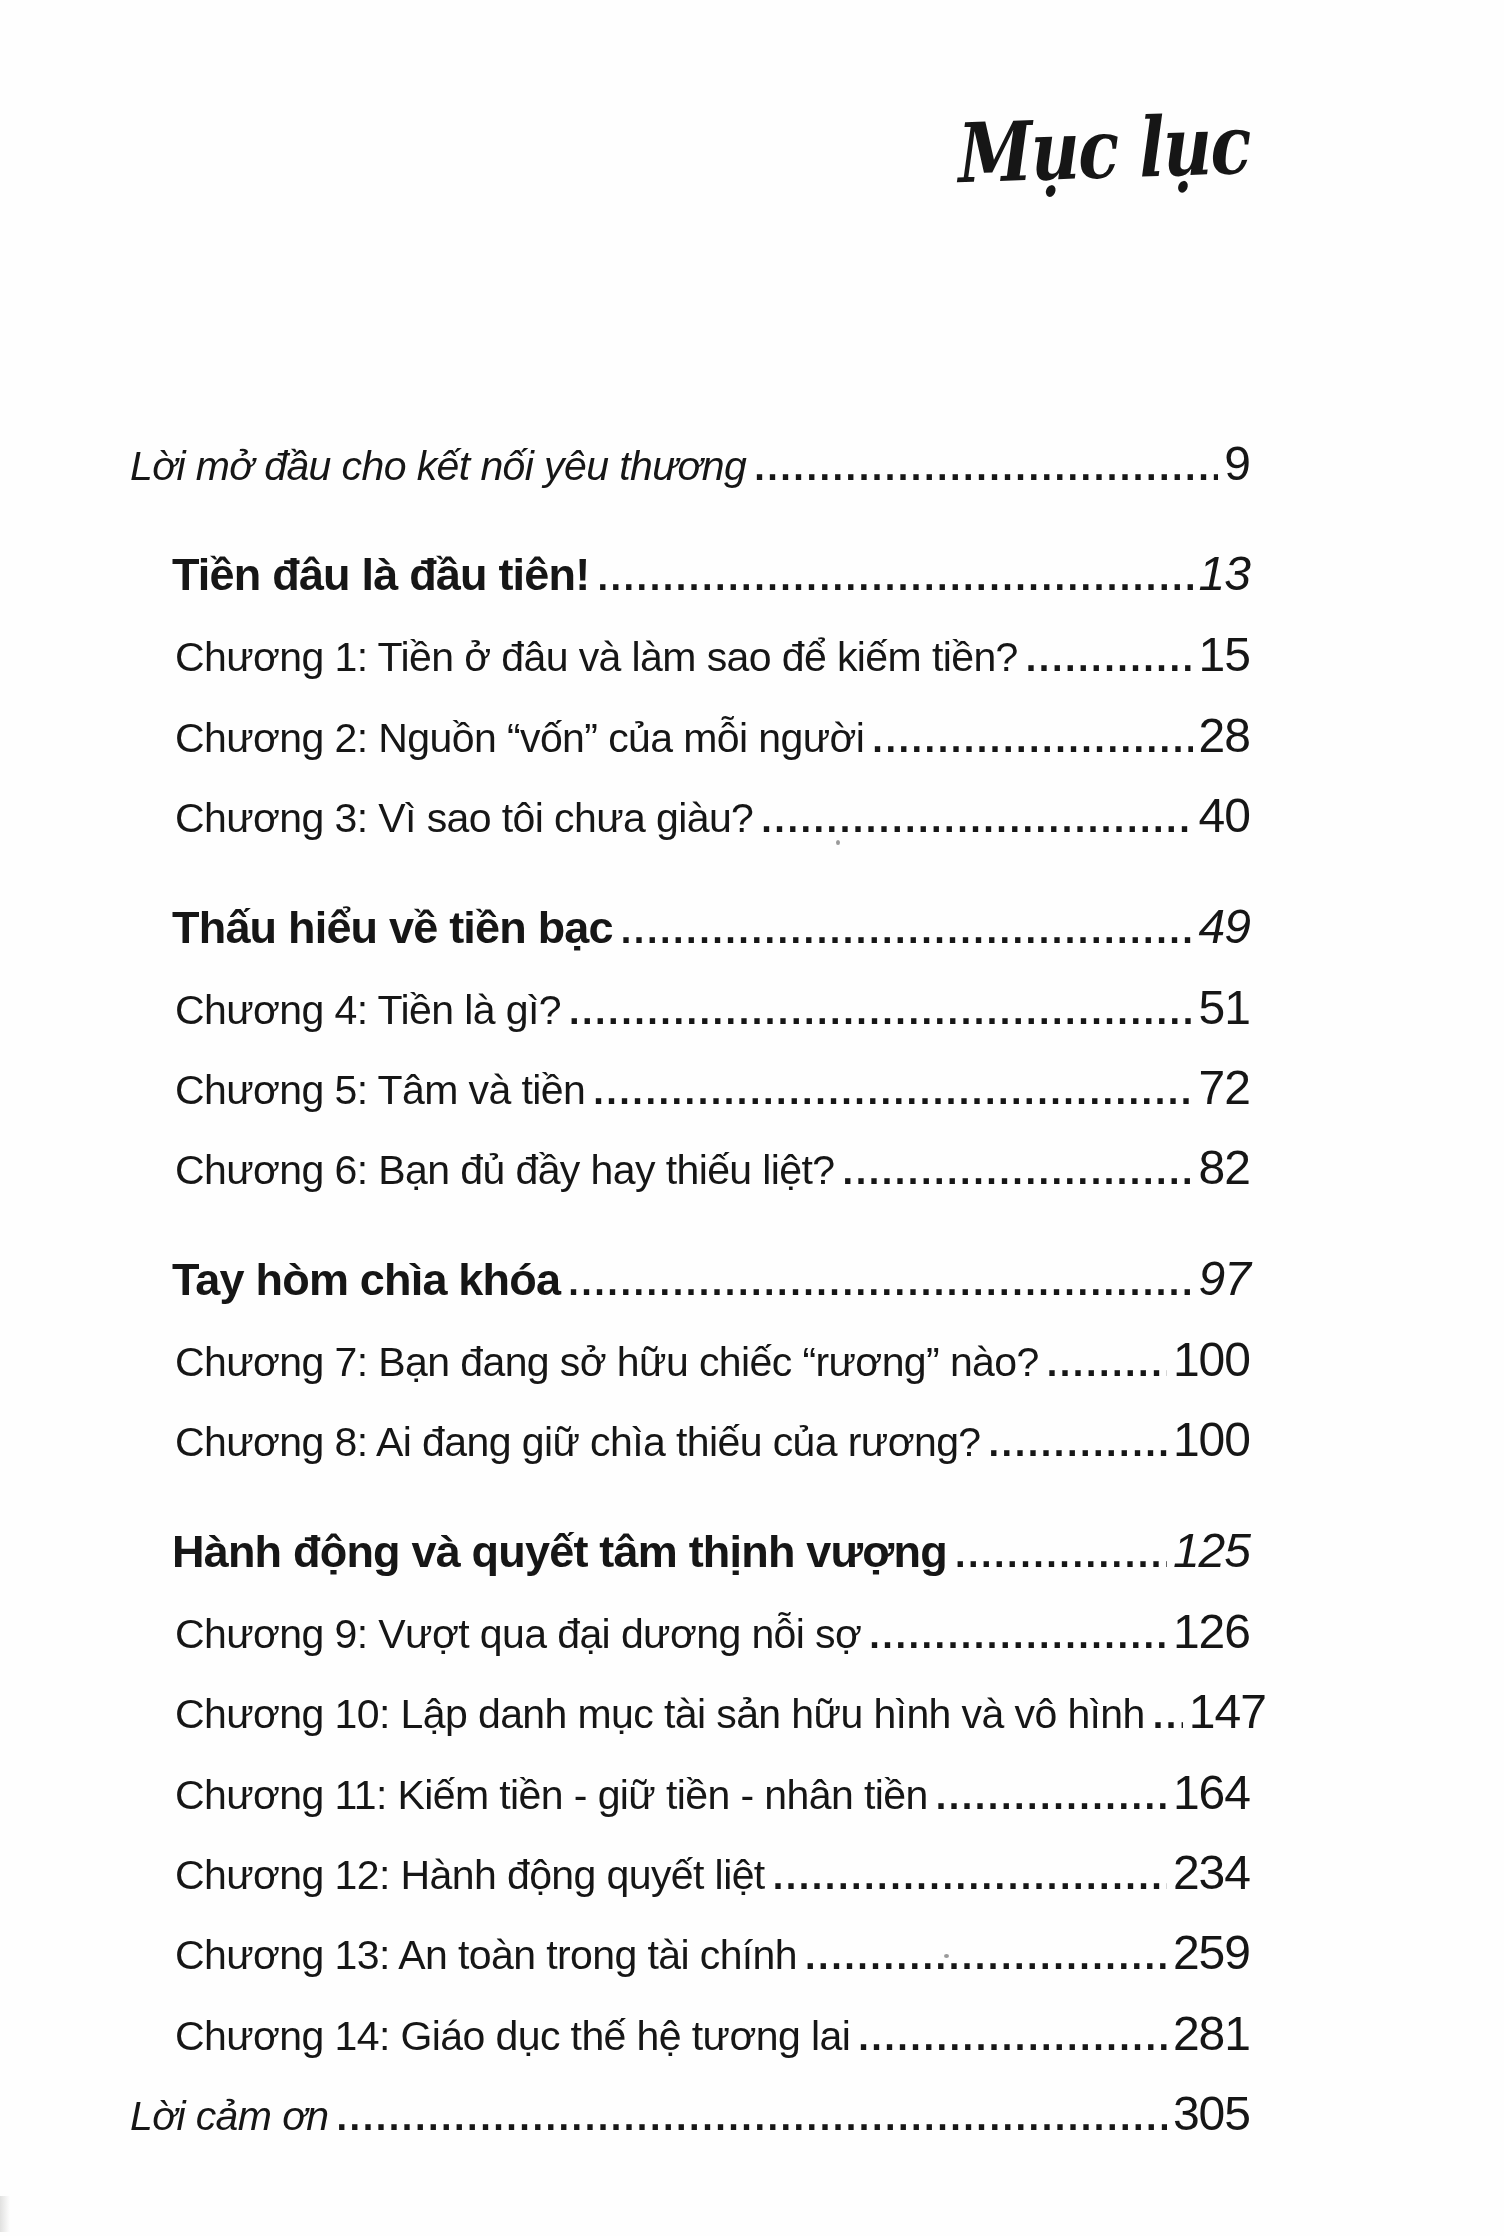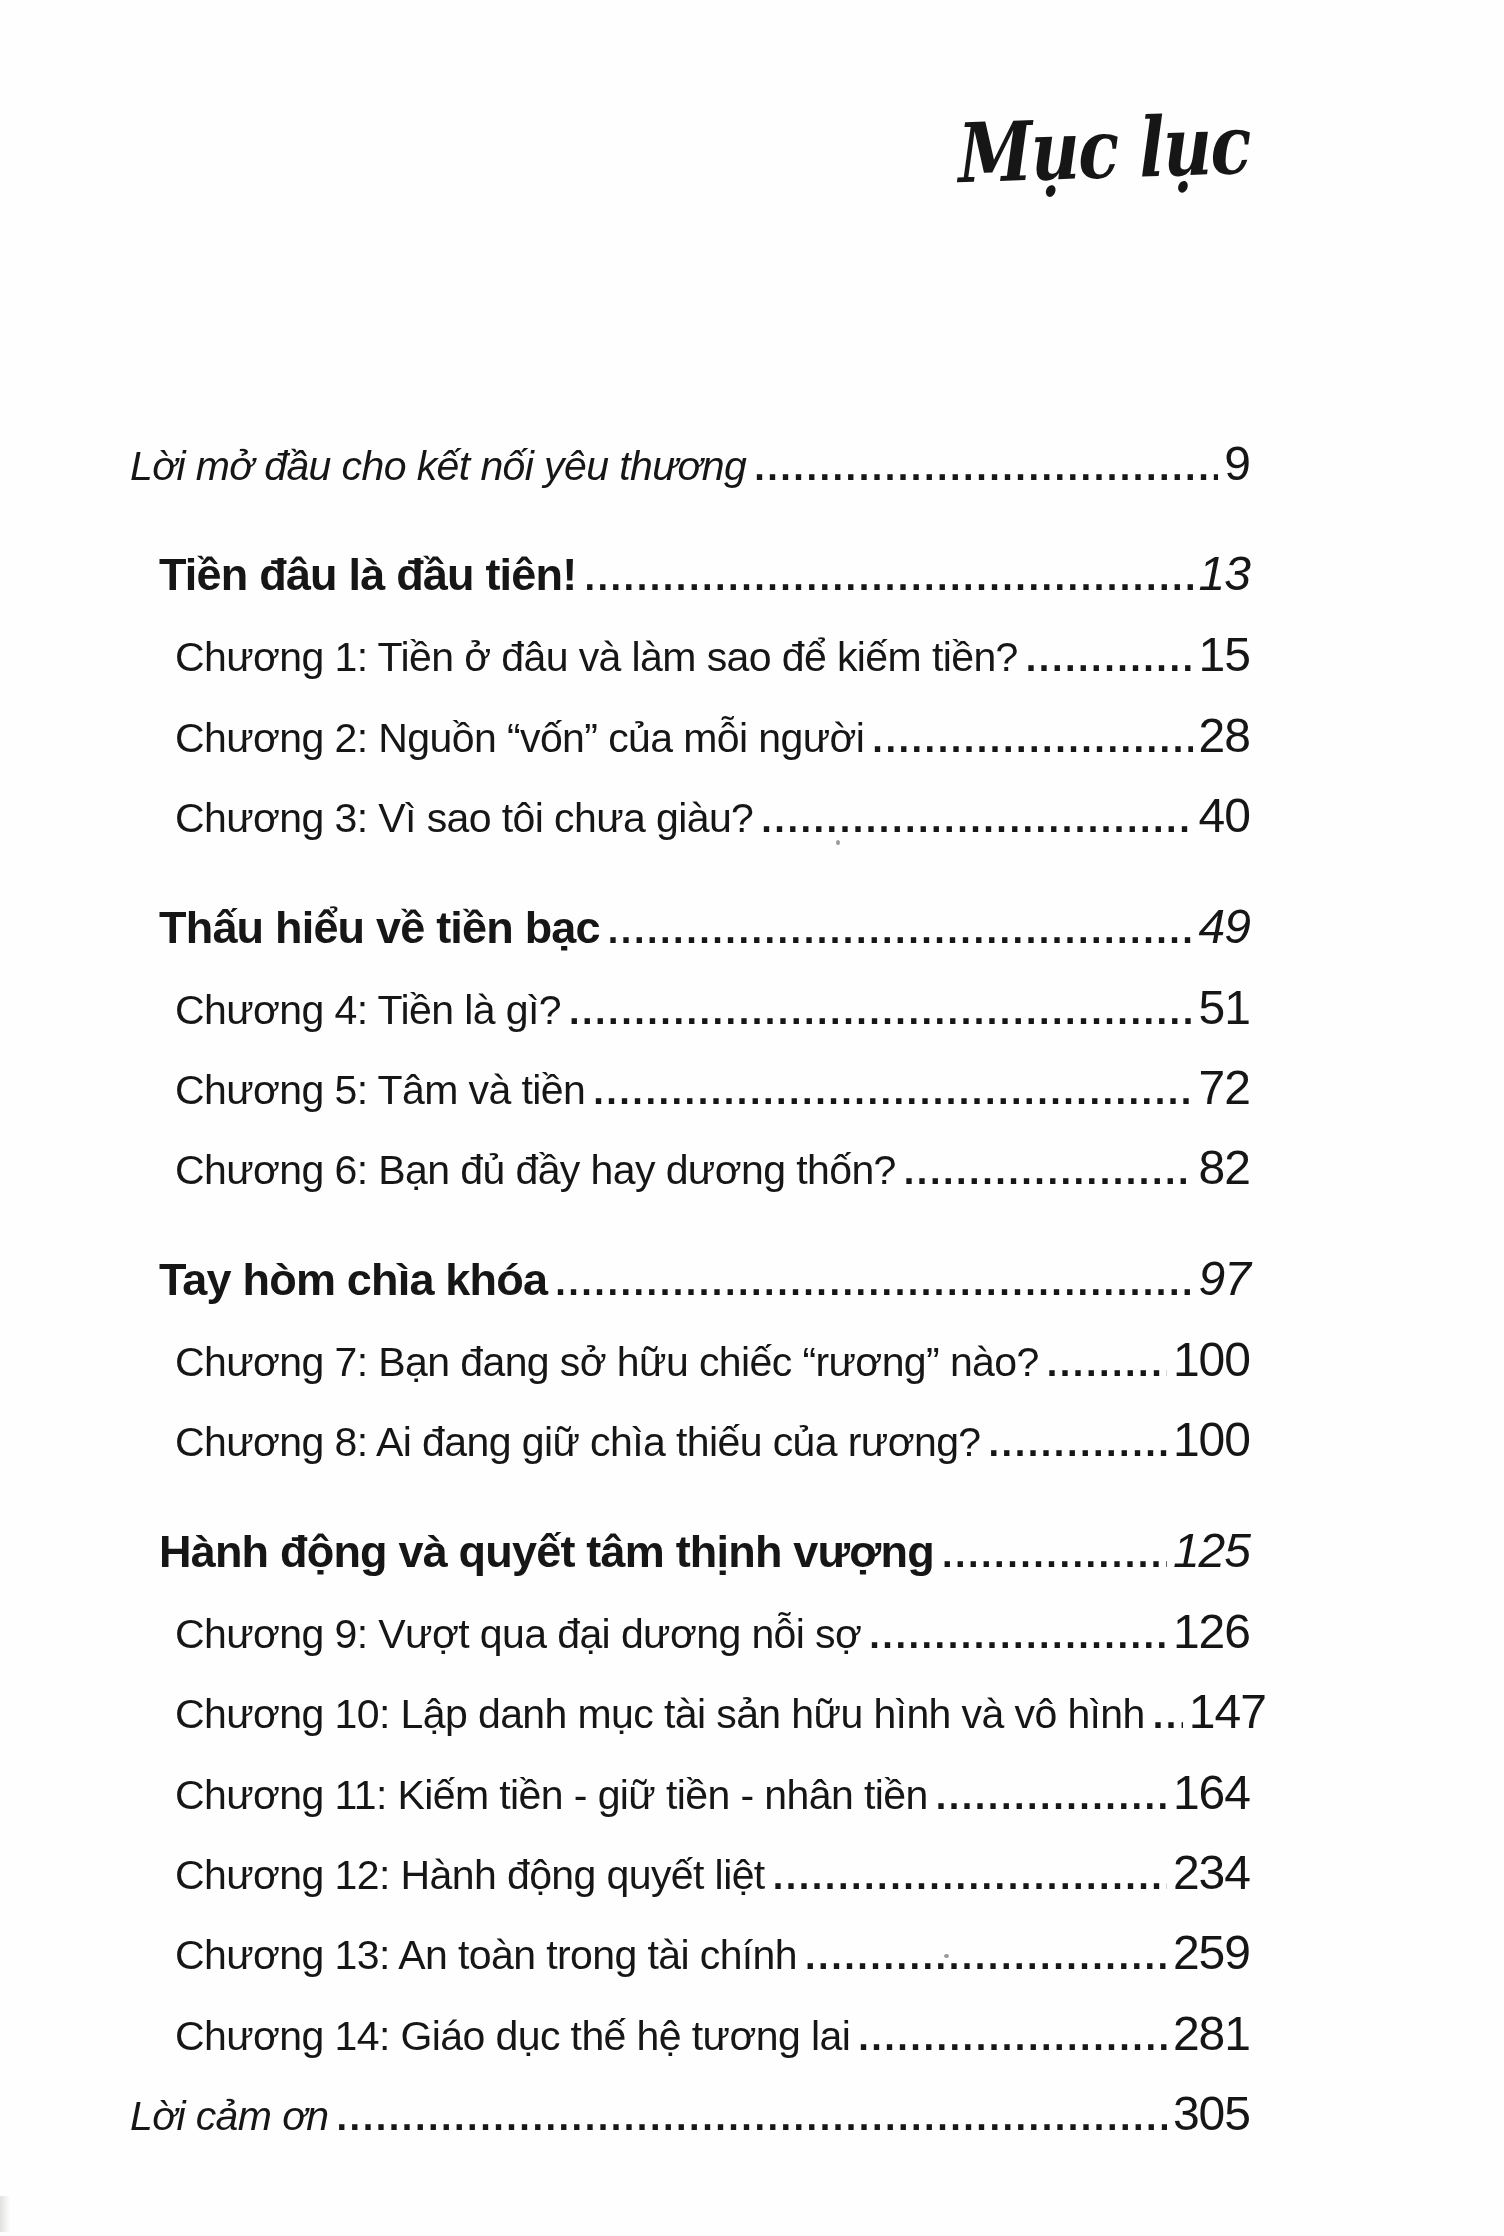--- a/index.html
+++ b/index.html
@@ -48,21 +48,21 @@
     line-height: 1.18;
   }
   .row:first-child { margin-top: 0; }
 
   .row.frontmatter {
     font-style: italic;
     font-weight: 400;
   }
   .row.section {
     margin-top: 58px;
-    margin-left: 29px;
+    margin-left: 42px;
     font-weight: 700;
     font-size: 45px;
     letter-spacing: -0.8px;
   }
   .row.chapter {
     margin-left: 45px;
     font-weight: 400;
   }
 
   .entry-label { white-space: nowrap; }
@@ -158,21 +158,21 @@
     <span class="entry-page">51</span>
   </div>
 
   <div class="row chapter">
     <span class="entry-label">Chương 5: Tâm và tiền</span>
     <span class="leader"></span>
     <span class="entry-page">72</span>
   </div>
 
   <div class="row chapter">
-    <span class="entry-label">Chương 6: Bạn đủ đầy hay dương thốn?</span>
+    <span class="entry-label">Chương 6: Bạn đủ đầy hay thiếu liệt?</span>
     <span class="leader"></span>
     <span class="entry-page">82</span>
   </div>
 
   <div class="row section">
     <span class="entry-label">Tay hòm chìa khóa</span>
     <span class="leader"></span>
     <span class="entry-page">97</span>
   </div>
 

